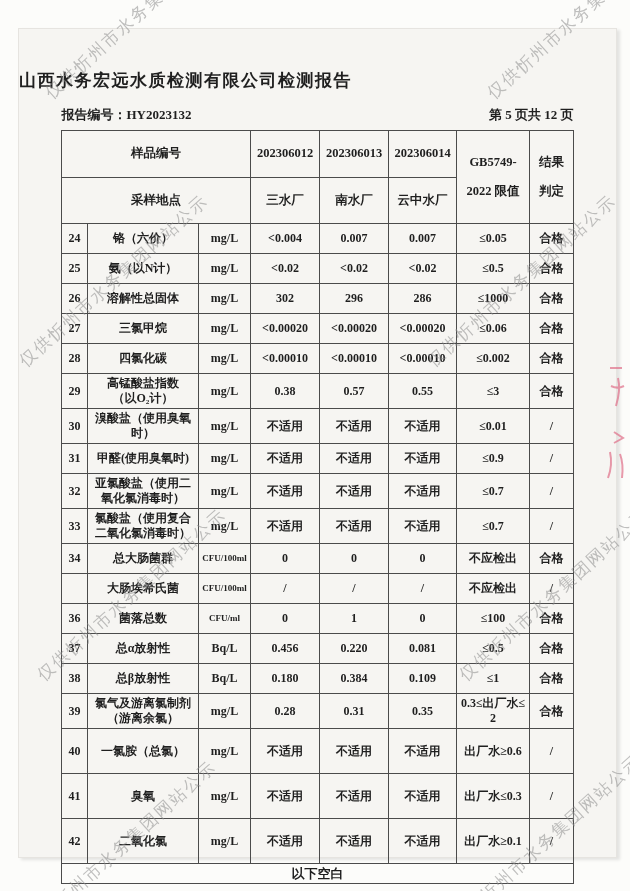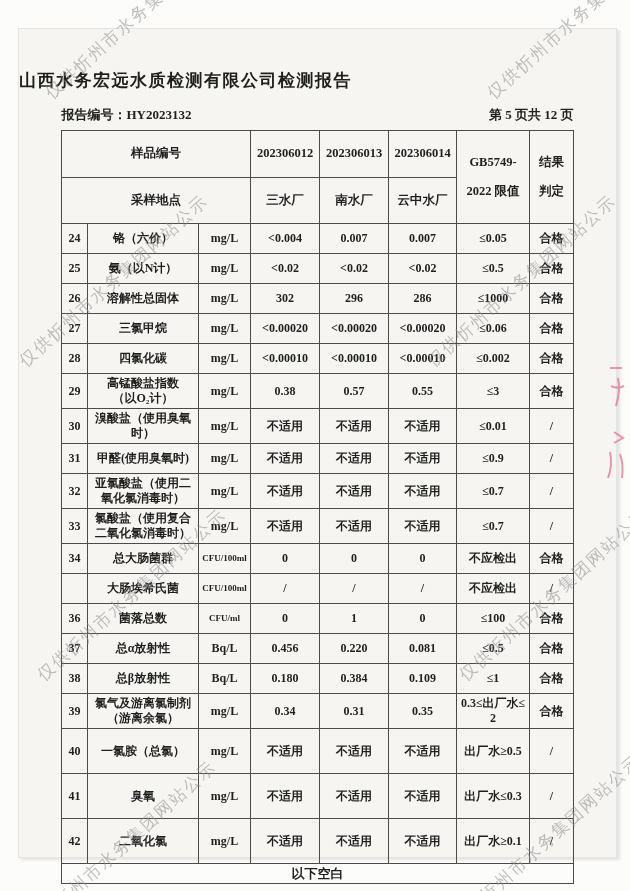--- a/index.html
+++ b/index.html
@@ -253,35 +253,35 @@
           <td class="c-val">0.384</td>
           <td class="c-val">0.109</td>
           <td class="c-limit">≤1</td>
           <td class="c-res">合格</td>
         </tr>
         <tr>
           <td class="c-no">39</td>
           <td class="c-name">氯气及游离氯制剂
 （游离余氯）</td>
           <td class="c-unit">mg/L</td>
-          <td class="c-val">0.34</td>
+          <td class="c-val">0.28</td>
           <td class="c-val">0.31</td>
           <td class="c-val">0.35</td>
           <td class="c-limit">0.3≤出厂水≤
 2</td>
           <td class="c-res">合格</td>
         </tr>
         <tr>
           <td class="c-no">40</td>
           <td class="c-name">一氯胺（总氯）</td>
           <td class="c-unit">mg/L</td>
           <td class="c-val">不适用</td>
           <td class="c-val">不适用</td>
           <td class="c-val">不适用</td>
-          <td class="c-limit">出厂水≥0.5</td>
+          <td class="c-limit">出厂水≥0.6</td>
           <td class="c-res">/</td>
         </tr>
         <tr>
           <td class="c-no">41</td>
           <td class="c-name">臭氧</td>
           <td class="c-unit">mg/L</td>
           <td class="c-val">不适用</td>
           <td class="c-val">不适用</td>
           <td class="c-val">不适用</td>
           <td class="c-limit">出厂水≤0.3</td>

